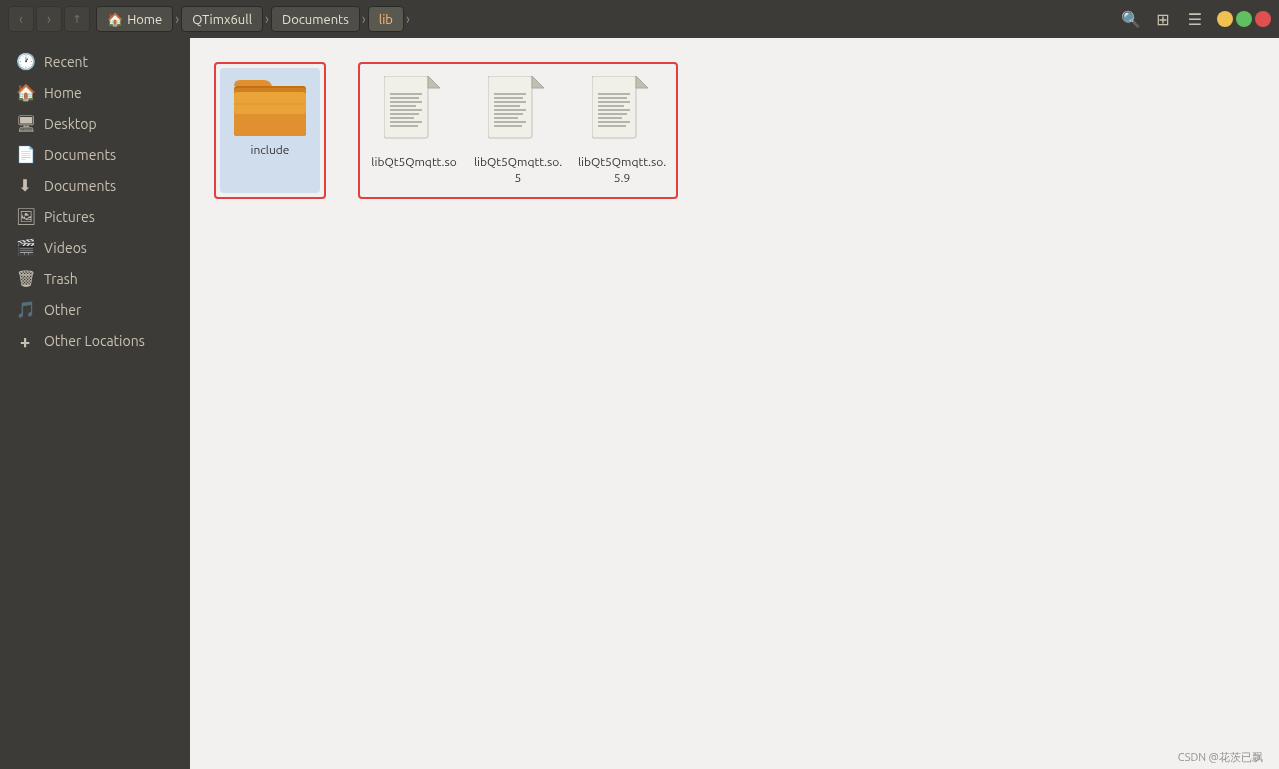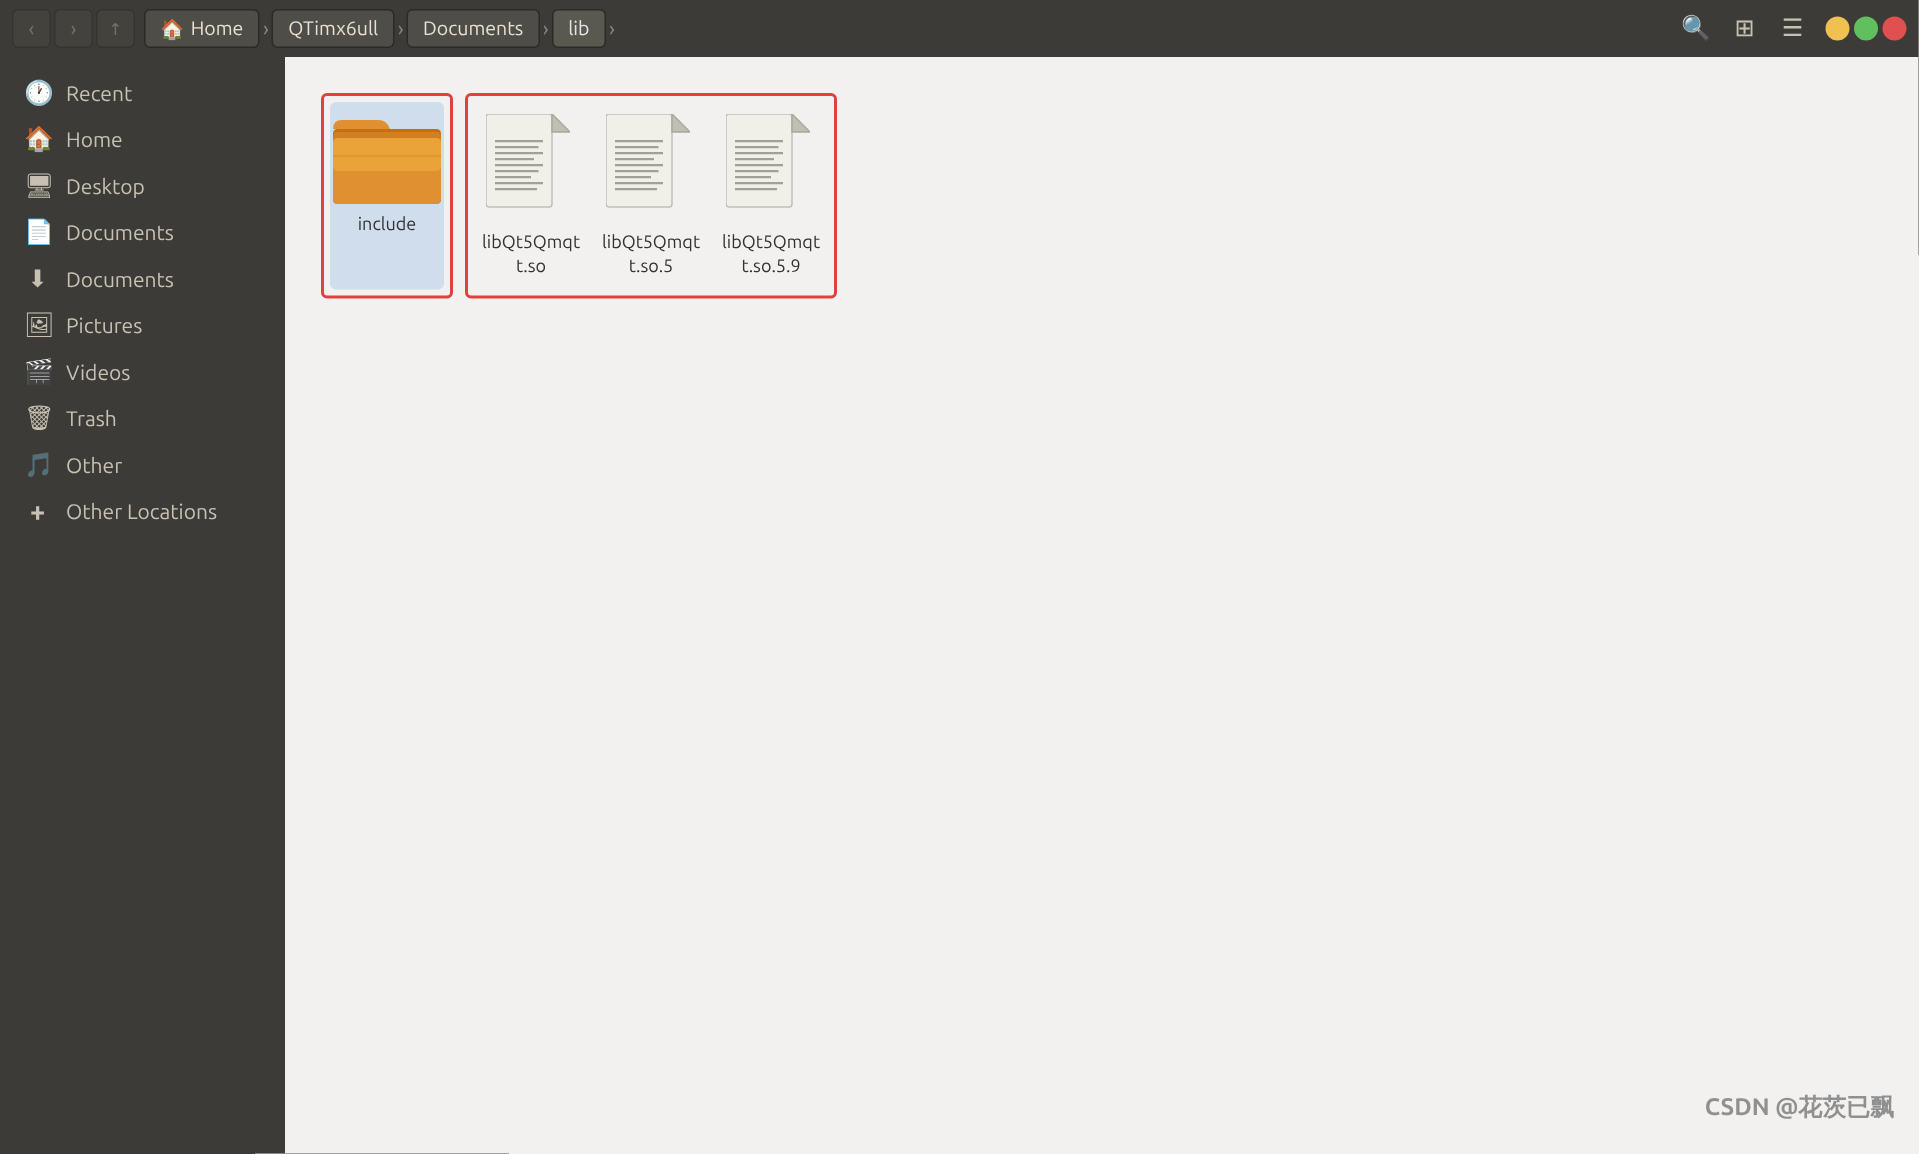--- a/index.html
+++ b/index.html
@@ -61,21 +61,21 @@
       font-size: 13px;
       cursor: pointer;
       display: flex;
       align-items: center;
       gap: 4px;
       height: 26px;
       white-space: nowrap;
     }
     .breadcrumb-item.active {
       background: #5a5950;
-      color: #e5e5e5;
+      color: #fdba74;
     }
 
     .breadcrumb-sep {
       color: #888;
       font-size: 14px;
       margin: 0 2px;
     }
 
     .titlebar-actions {
       display: flex;
@@ -173,21 +173,21 @@
       display: flex;
       flex-wrap: wrap;
       gap: 8px;
       padding: 8px;
     }
 
     .file-item {
       display: flex;
       flex-direction: column;
       align-items: center;
-      width: 76px;
+      width: 100px;
       padding: 8px 4px;
       border-radius: 4px;
       cursor: pointer;
     }
     .file-item.selected { background: rgba(74, 144, 226, 0.2); }
 
     .folder-icon {
       width: 72px;
       height: 60px;
       position: relative;
@@ -207,25 +207,24 @@
       color: #333;
       text-align: center;
       word-break: break-all;
       line-height: 1.3;
       max-width: 96px;
     }
 
     
     .watermark {
       position: fixed;
-      bottom: 20px;
+      bottom: 4px;
       right: 16px;
       color: rgba(80, 80, 80, 0.6);
-      font-size: 16px;
-      font-weight: bold;
+      font-size: 11px;
     }
   </style>
 </head>
 <body>
 
 <div class="titlebar">
   <div class="nav-buttons">
     <div class="nav-btn disabled">‹</div>
     <div class="nav-btn disabled">›</div>
     <div class="nav-btn disabled" style="font-size:11px;">↑</div>
@@ -326,21 +325,21 @@
               <rect x="0" y="16" width="72" height="44" rx="3" fill="#e09030"></rect>
               <rect x="0" y="16" width="72" height="22" rx="3" fill="#f0b040" opacity="0.6"></rect>
 
               <line x1="0" y1="28" x2="72" y2="28" stroke="#c88020" stroke-width="1" opacity="0.4"></line>
             </svg>
           </div>
           <span class="file-name">include</span>
         </div>
       </div>
 
-      <div style="border: 2px solid #e04040; border-radius: 4px; padding: 4px; display: inline-flex; gap: 4px;">
+      <div style="border: 2px solid #e04040; border-radius: 4px; padding: 4px; display: inline-flex; gap: 4px; margin-left: 24px;">
 
         <div class="file-item">
           <div class="doc-icon">
             <svg width="56" height="68" viewBox="0 0 56 68">
               <rect x="0" y="0" width="44" height="62" rx="2" fill="#f0f0e8" stroke="#c0c0b8" stroke-width="1"></rect>
               <polygon points="44,0 56,12 44,12" fill="#c0c0b0"></polygon>
               <polygon points="44,0 56,12 44,12" fill="none" stroke="#a8a8a0" stroke-width="1"></polygon>
               <line x1="6" y1="18" x2="38" y2="18" stroke="#a0a098" stroke-width="1.5"></line>
               <line x1="6" y1="22" x2="35" y2="22" stroke="#a0a098" stroke-width="1.5"></line>
               <line x1="6" y1="26" x2="38" y2="26" stroke="#a0a098" stroke-width="1.5"></line>

